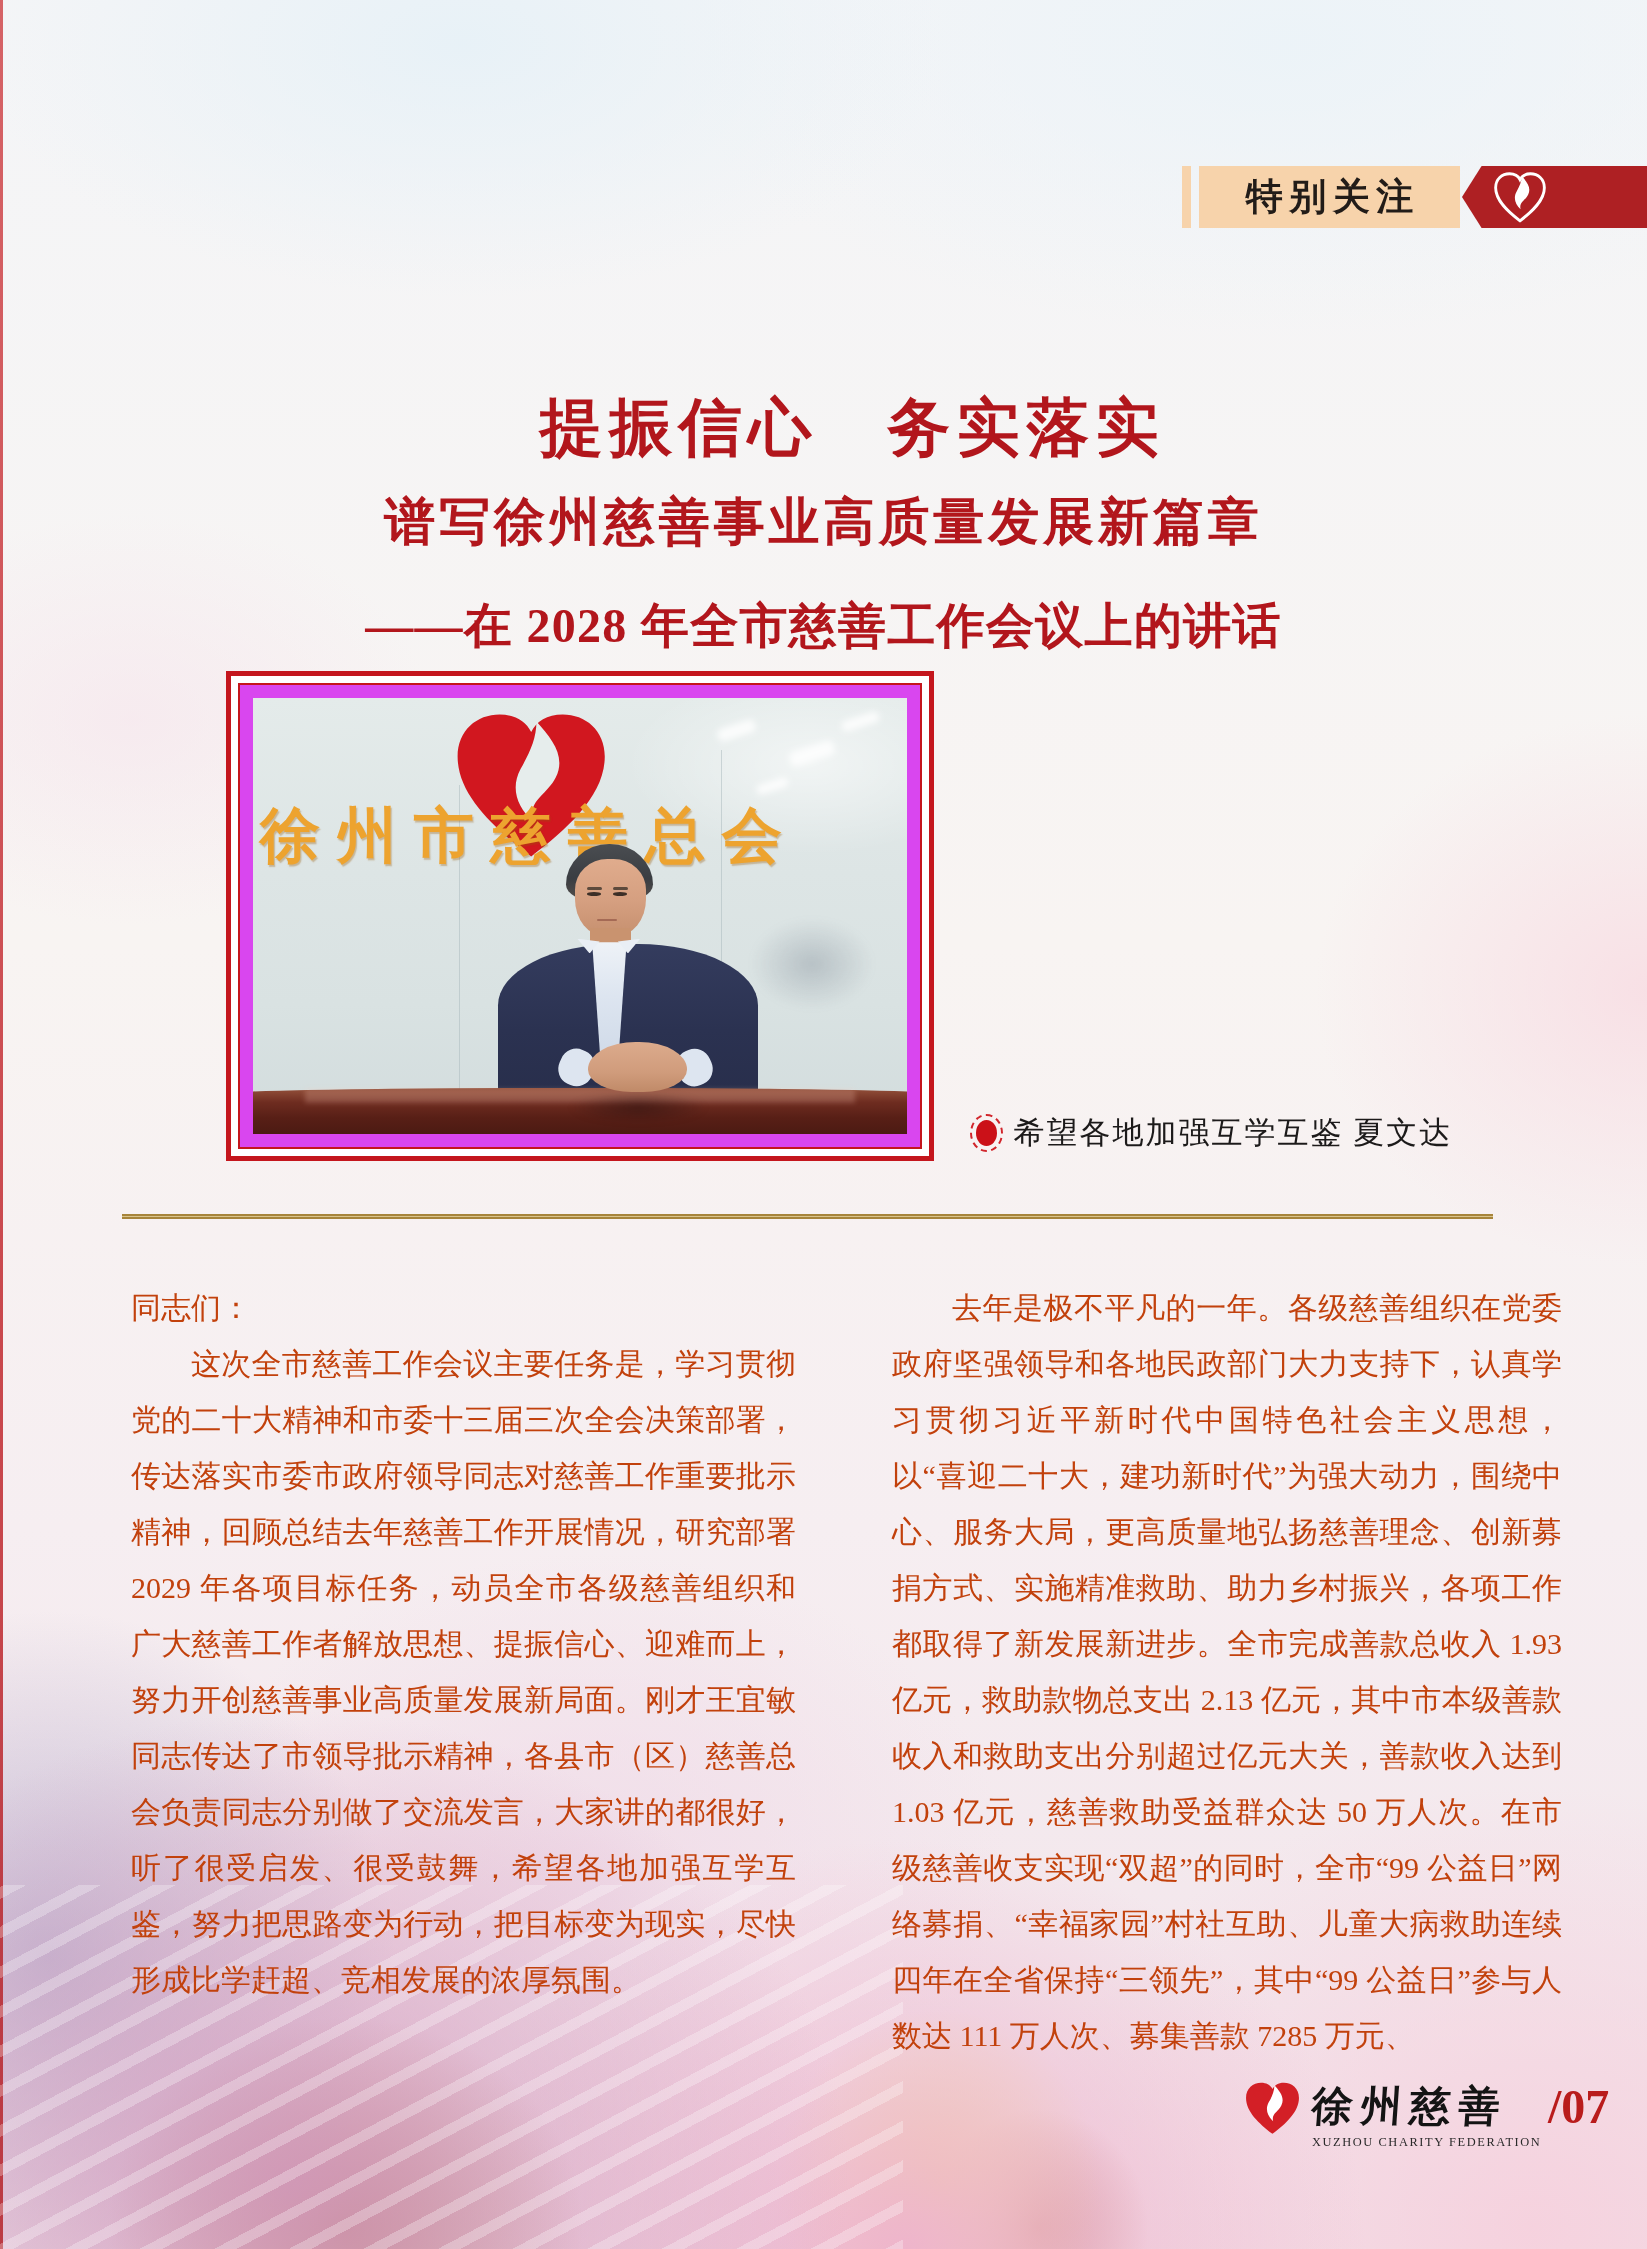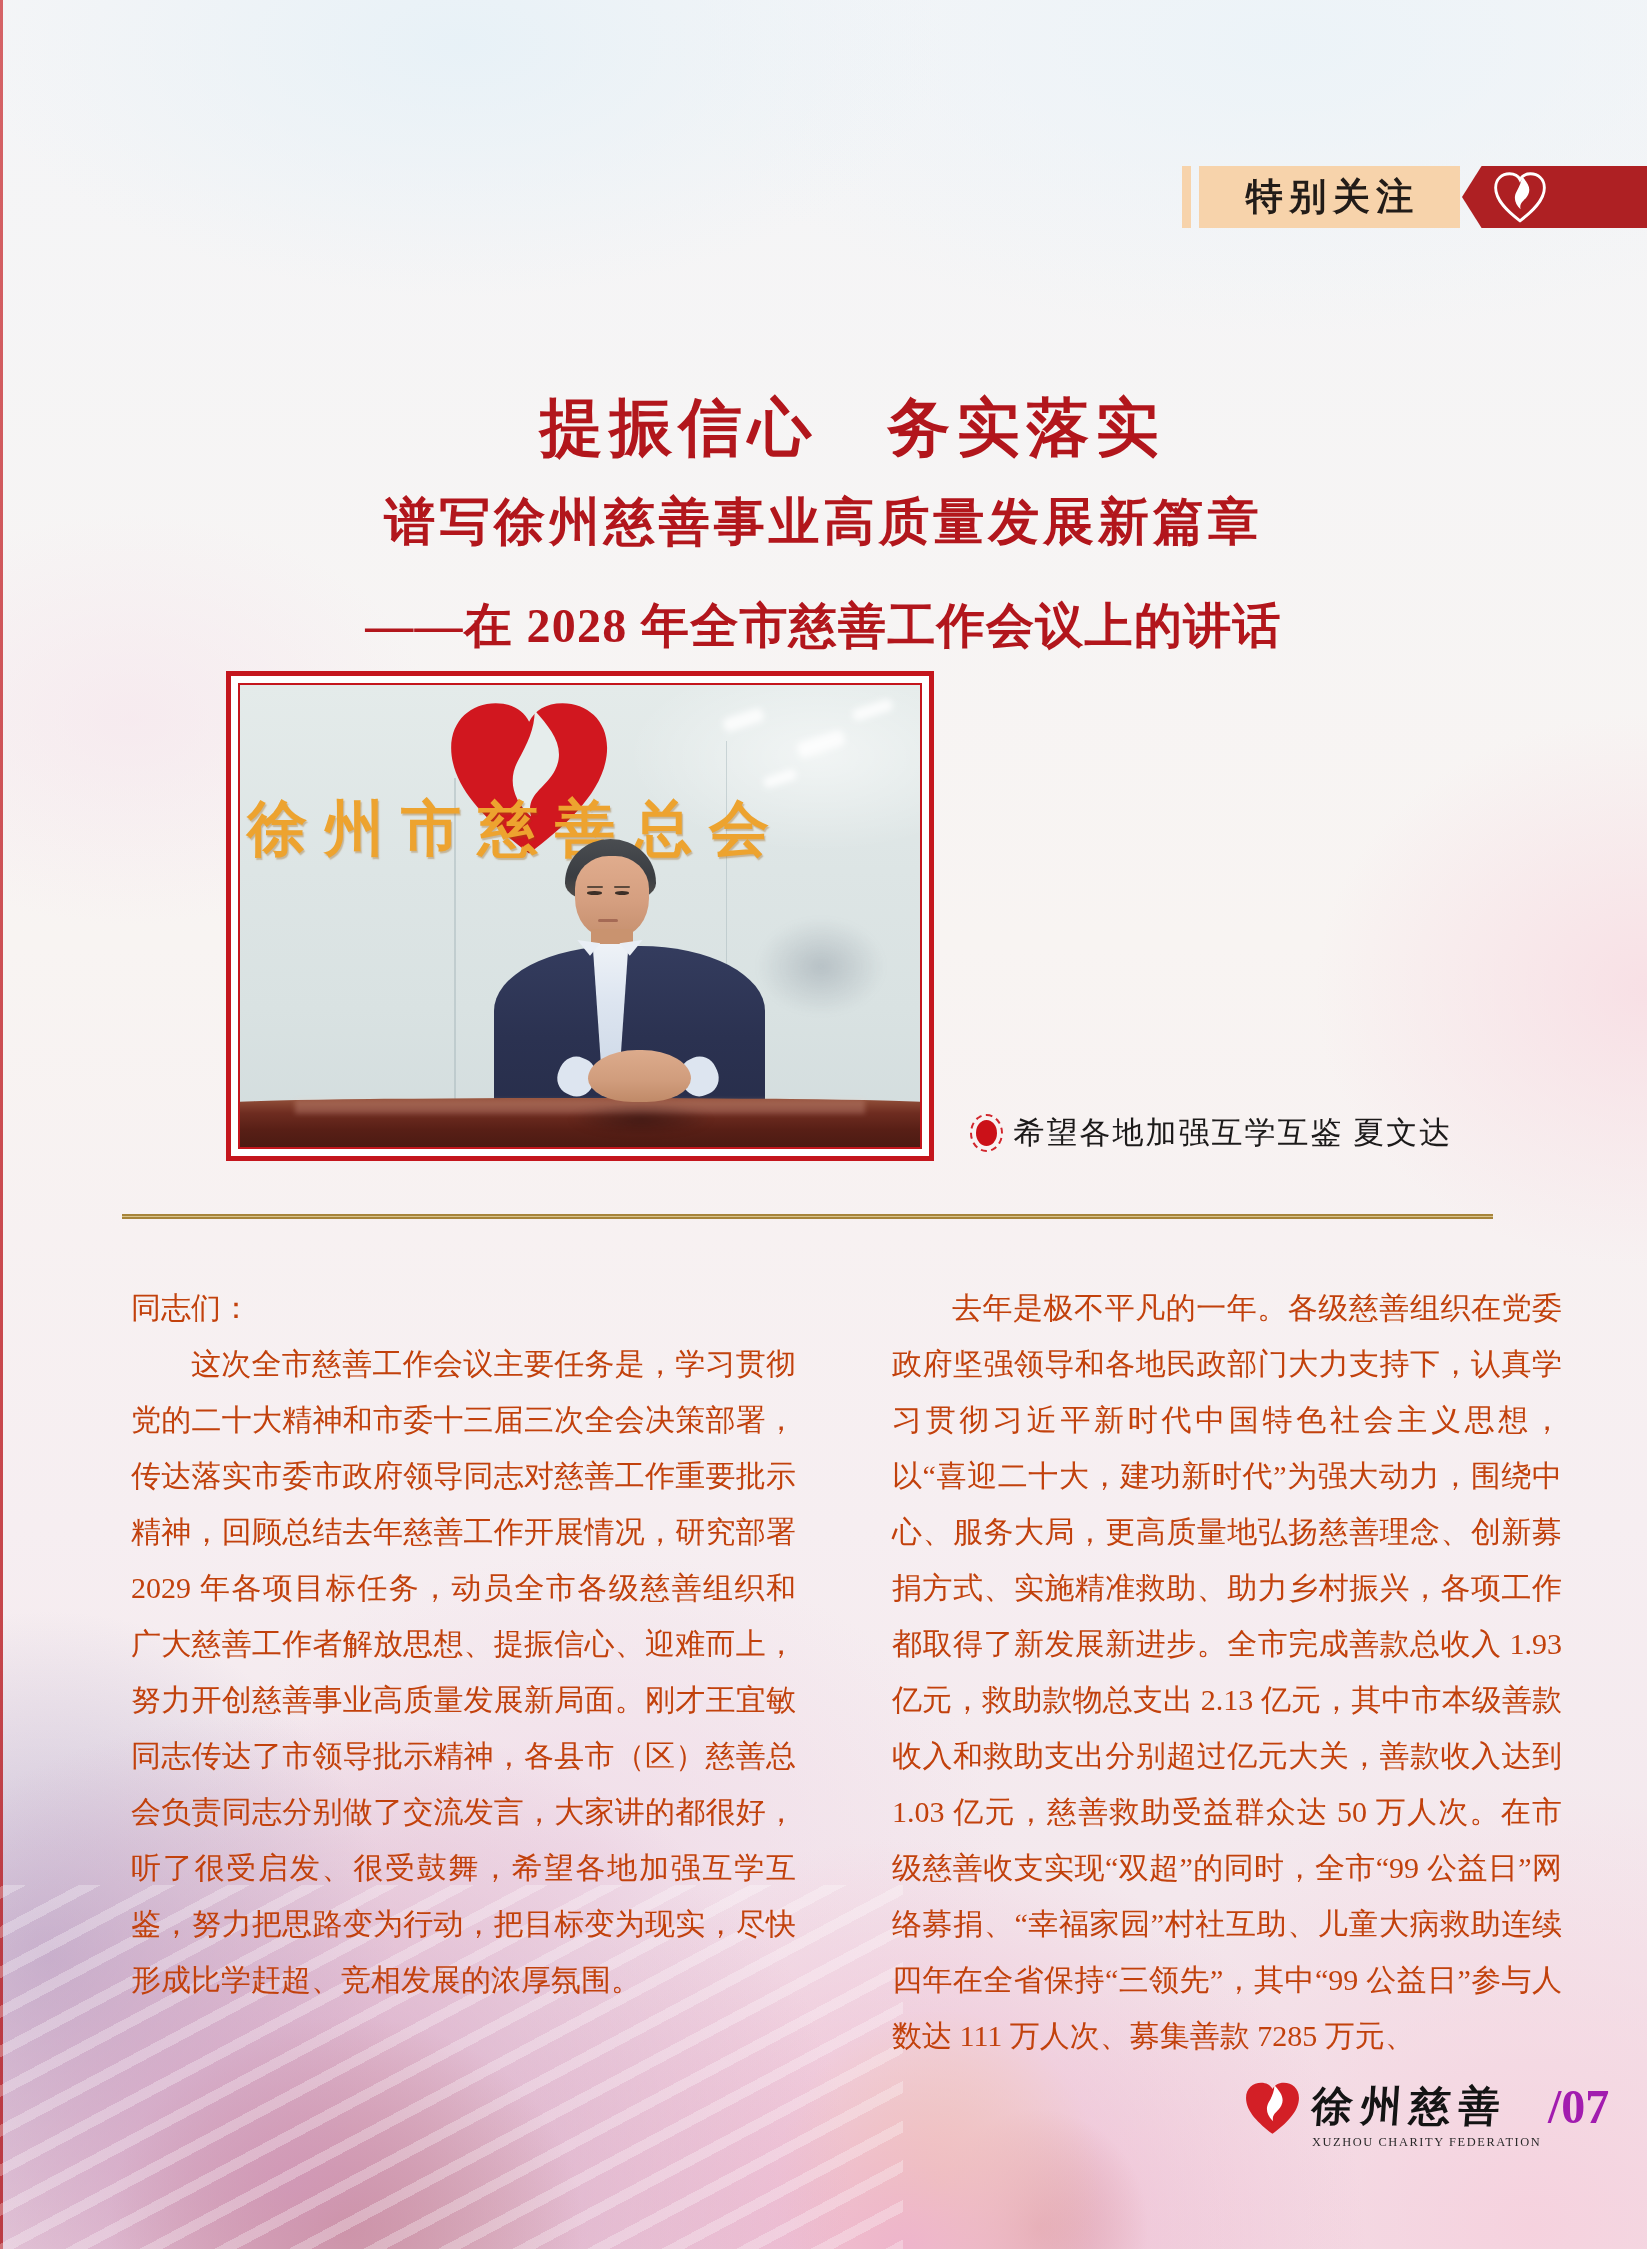--- a/index.html
+++ b/index.html
@@ -40,21 +40,21 @@
     display:flex;align-items:center;}
   .badge-ribbon svg{margin-left:29px;}
   
   .title-line{left:0;width:100%;text-align:center;color:#b2161c;font-weight:bold;}
   .t1{top:385px;font-size:63px;letter-spacing:6.5px;margin-left:29px;}
   .t2{top:488px;font-size:51px;letter-spacing:3.9px;}
   .t3{top:594px;font-size:48px;letter-spacing:1.3px;}
   
   .photo-frame{left:226px;top:671px;width:708px;height:490px;box-sizing:border-box;
     border:5.9px solid #c4161d;background:#fff;padding:7.2px;}
-  .photo-frame-inner{width:100%;height:100%;box-sizing:border-box;border:2px solid #c4161d;padding:0;background:#c4b5fd;}
+  .photo-frame-inner{width:100%;height:100%;box-sizing:border-box;border:2px solid #c4161d;padding:13px;background:#d946ef;}
   .photo{position:relative;width:100%;height:100%;overflow:hidden;
     background:
       radial-gradient(40% 30% at 85% 15%, rgba(255,255,255,0.55) 0%, rgba(255,255,255,0) 70%),
       linear-gradient(180deg,#e4ebea 0%,#dde5e5 40%,#d9e2e2 70%,#d2dcdd 100%);}
   .seam{position:absolute;width:1.3px;background:rgba(168,184,187,0.5);}
   .seam.s1{left:31.5%;top:20%;height:80%;}
   .seam.s2{left:71.5%;top:12%;height:88%;}
   .lightblob{position:absolute;background:rgba(255,255,255,0.8);filter:blur(3.3px);border-radius:5.2px;transform:rotate(-18deg);}
   .lb1{left:71%;top:6%;width:6%;height:3%;}
   .lb2{left:82%;top:11%;width:7%;height:3.4%;}
@@ -114,21 +114,21 @@
   .col{font-size:30px;line-height:56px;color:#c2410c;text-align:justify;}
   .col p{margin:0;}
   .col p.indent{text-indent:2em;}
   .col-left{left:131px;top:1280px;width:665px;}
   .col-right{left:892px;top:1280px;width:670px;}
   
   .footer{left:1241px;top:2079px;display:flex;align-items:flex-start;}
   .brand{margin-left:7.9px;}
   .brand-cn{font-size:41px;font-weight:bold;color:#141414;letter-spacing:7.9px;white-space:nowrap;transform:skewX(-4deg);}
   .brand-en{font-size:12.4px;color:#2a2a2a;letter-spacing:1.6px;margin-top:1.3px;white-space:nowrap;}
-  .folio{font-size:48px;font-weight:bold;color:#a21caf;margin-left:6.5px;line-height:1.15;}
+  .folio{font-size:48px;font-weight:bold;color:#b91c1c;margin-left:6.5px;line-height:1.15;}
 </style>
 </head>
 <body>
 
 <div>
 
   <div class="abs edge-strip"></div>
   <div class="abs streaks"></div>
 
   <div class="abs badge-bar"></div>

